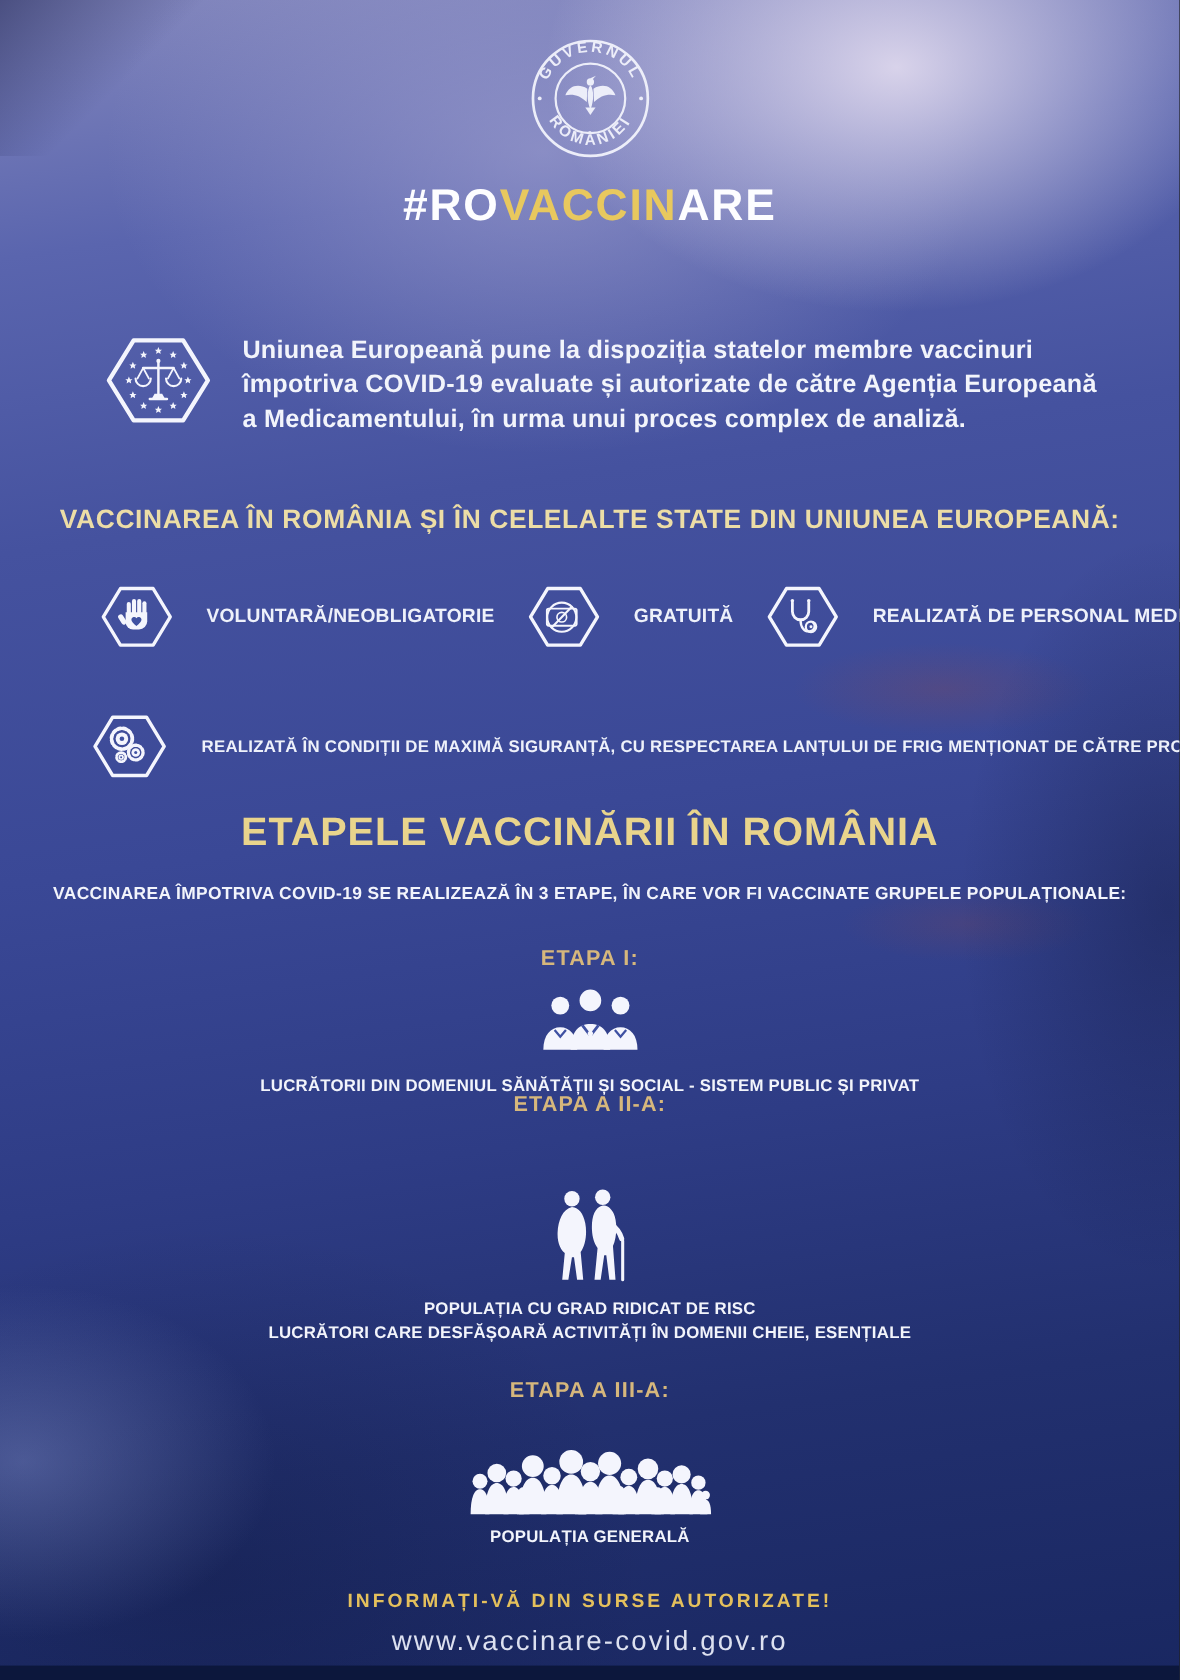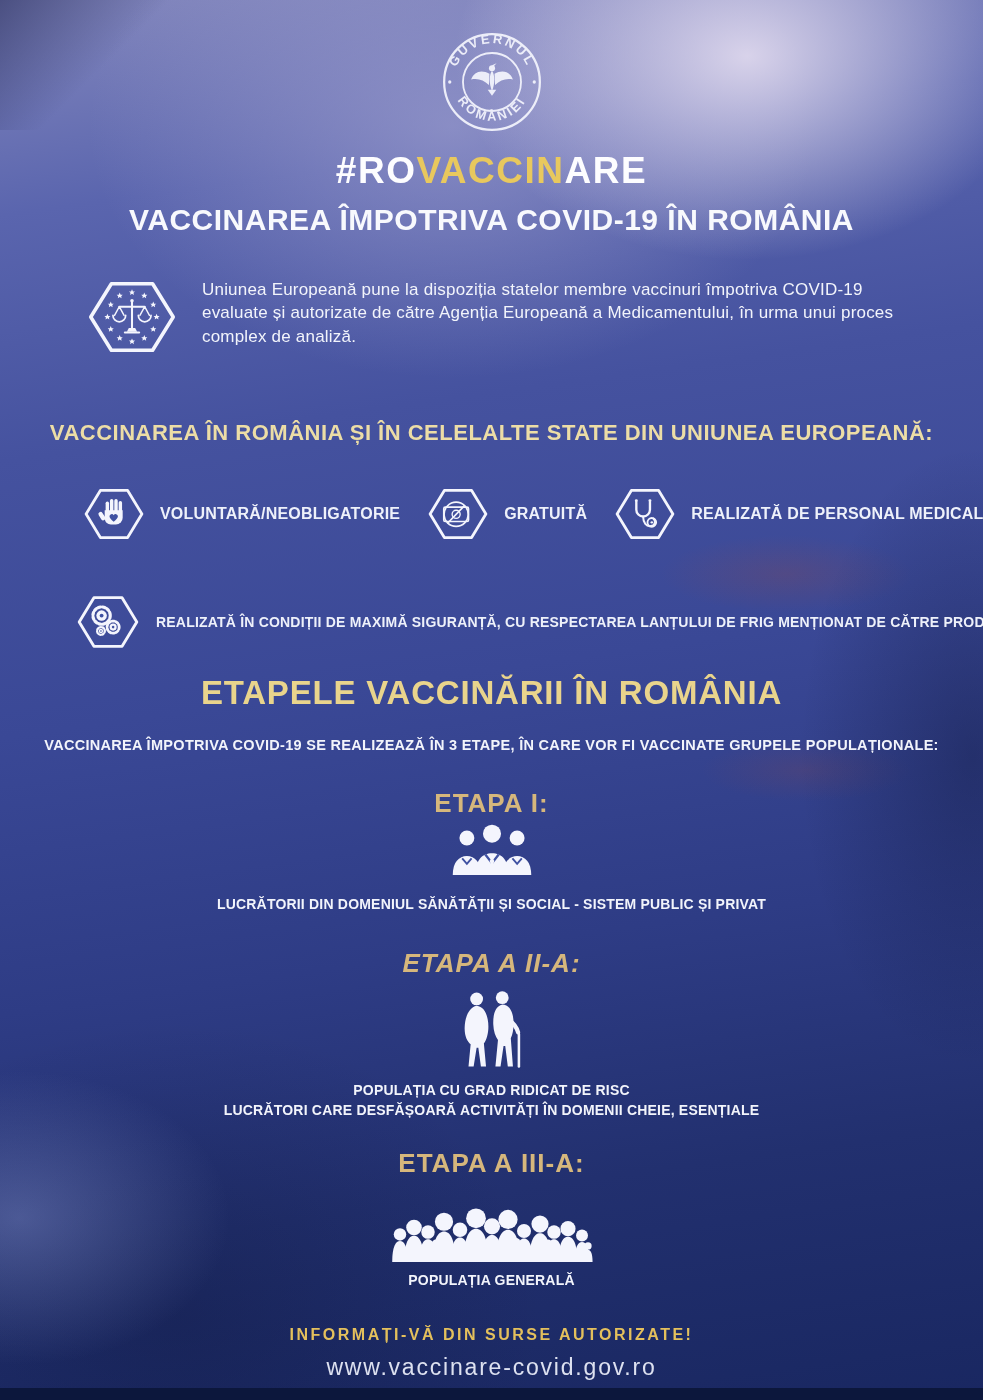--- a/index.html
+++ b/index.html
@@ -29,42 +29,42 @@
 
   .gov-seal{position:absolute;top:24px;left:50%;transform:translateX(-50%);
     width:112px;height:116px;opacity:0.93;}
   .title{top:150px;font-size:37px;font-weight:bold;color:#fdfdff;letter-spacing:1.5px;}
   .title .hi{color:#e8c85e;}
   .subtitle{top:203px;font-size:30px;font-weight:bold;color:#f8f9fd;letter-spacing:0.5px;}
 
   .eu-row{position:absolute;top:272px;left:86px;width:830px;display:flex;
     align-items:flex-start;gap:24px;text-align:left;}
   .eu-row svg{width:92px;height:90px;flex:none;}
-  .eu-text{font-size:17px;font-weight:normal;color:#f2f4fb;line-height:1.38;
+  .eu-text{font-size:21px;font-weight:bold;color:#f2f4fb;line-height:1.38;
     padding-top:6px;letter-spacing:0.2px;max-width:728px;}
 
   .section-heading{top:420px;font-size:22px;font-weight:bold;color:#ecdda6;letter-spacing:0.5px;}
 
   .features-row{position:absolute;top:483px;left:83px;width:840px;display:flex;
     align-items:center;text-align:left;}
   .feature{display:flex;align-items:center;gap:15px;}
   .feature + .feature{margin-left:27px;}
   .feature svg.hexi{width:62px;height:62px;flex:none;}
-  .feature-label{font-size:16px;font-weight:bold;color:#eef1fa;white-space:nowrap;letter-spacing:0.2px;}
+  .feature-label{font-size:16px;font-weight:bold;color:#eef1fa;white-space:nowrap;letter-spacing:0.2px;margin-left:12px;}
 
   .feature4{position:absolute;top:590px;left:76px;width:880px;display:flex;
     align-items:center;gap:16px;text-align:left;}
   .feature4 svg.hexi{width:64px;height:64px;flex:none;}
   .feature4 .feature-label{font-size:14px;letter-spacing:0.2px;}
 
   .stages-heading{top:674px;font-size:33px;font-weight:bold;color:#e9d48c;letter-spacing:0.8px;}
   .stages-intro{top:737px;font-size:14.5px;font-weight:bold;color:#f2f4fb;letter-spacing:0.3px;}
 
-  .stage-title{font-size:26px;font-weight:bold;color:#d6b77c;letter-spacing:1px;}
-  .st1{top:788px;} .st2{top:948px;font-style:italic;} .st3{top:1148px;}
+  .stage-title{font-size:18px;font-weight:bold;color:#d6b77c;letter-spacing:1px;}
+  .st1{top:788px;} .st2{top:910px;} .st3{top:1148px;}
 
   .icon-center{position:absolute;left:50%;transform:translateX(-50%);}
   .people-icon{top:820px;width:102px;height:58px;}
   .elderly-icon{top:984px;width:82px;height:88px;}
   .crowd-icon{top:1192px;width:208px;height:70px;}
 
   .stage-line{font-size:14px;font-weight:bold;color:#f2f4fb;letter-spacing:0.2px;}
   .sl1{top:896px;} .sl2{top:1080px;line-height:1.45;} .sl3{top:1272px;}
 
   .cta{top:1326px;font-size:16px;font-weight:bold;color:#e4c05c;letter-spacing:2.5px;}
@@ -102,21 +102,20 @@
       <path d="M52.5,47 C45,42.5 37.5,44.5 34.5,52.5 C41,51 47,53 52,58 Z"></path>
       <path d="M57.5,47 C65,42.5 72.5,44.5 75.5,52.5 C69,51 63,53 58,58 Z"></path>
       <path d="M50.8,62.5 L59.2,62.5 L55,68.5 Z"></path>
     </g>
   </svg>
 
   <div class="abs title nowrap">
     <span>#RO</span><span class="hi">VACCIN</span><span>ARE</span>
   </div>
 
-  <div class="abs subtitle nowrap">VACCINAREA ÎMPOTRIVA COVID-19 ÎN ROMÂNIA</div>
 
   <div class="eu-row">
     <svg viewBox="0 0 116 104">
       <defs>
         <path id="star" d="M0,-4 L1.18,-1.24 L3.8,-1.24 L1.9,0.48 L2.35,3.24 L0,1.6 L-2.35,3.24 L-1.9,0.48 L-3.8,-1.24 L-1.18,-1.24 Z"></path>
       </defs>
       <polygon points="6,52 32,10 84,10 110,52 84,94 32,94" class="ln" stroke-width="4.5"></polygon>
       <g class="fl">
         <use href="#star" transform="translate(89,52)"></use>
           <use href="#star" transform="translate(84.8,67.5)"></use>

